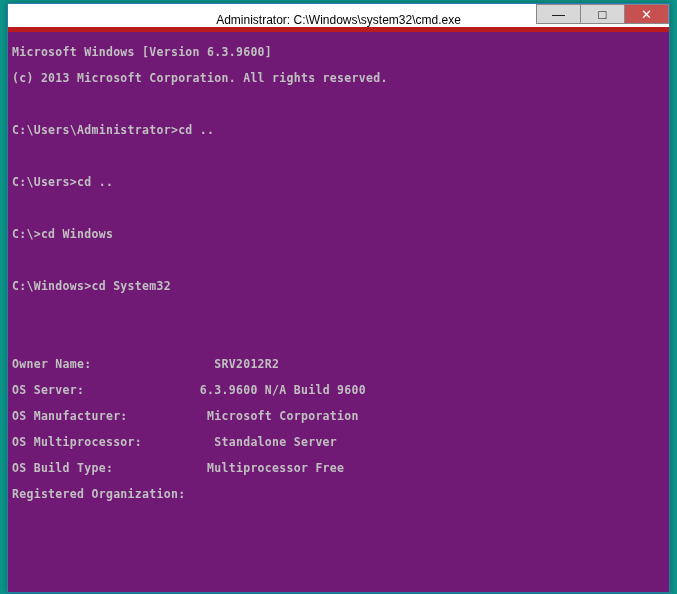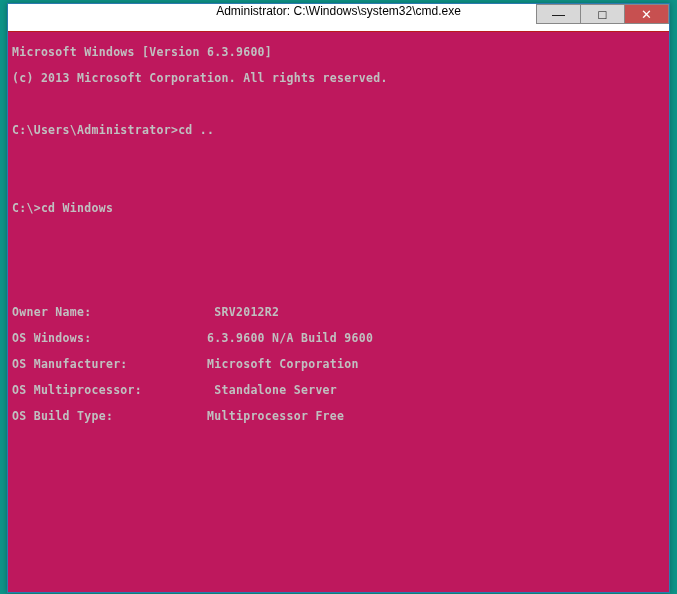--- a/index.html
+++ b/index.html
@@ -17,23 +17,23 @@
   width: 663px;
   height: 590px;
   background: #fff;
   border: 1px solid #2a7ab0;
   box-shadow: 0 0 6px rgba(0,0,0,.3);
 }
 .titlebar {
   height: 28px;
   background: #fff;
   display: flex;
-  align-items: flex-start;
+  align-items: flex-end;
   position: relative;
-  border-bottom: 1px solid #b91c1c;
+  border-bottom: 5px solid #b91c1c;
 }
 .title-text {
   flex: 1;
   text-align: center;
   font-family: "Segoe UI", Tahoma, sans-serif;
   font-size: 12px;
   color: #000;
 }
 .controls {
   position: absolute;
@@ -55,21 +55,21 @@
   cursor: pointer;
   margin-left: -1px;
 }
 .ctrl.min { background: #d8d8d8; }
 .ctrl.max { background: #d8d8d8; }
 .ctrl.close {
   background: #c75050;
   color: #fff;
 }
 .terminal {
-  background: #be185d;
+  background: #701a75;
   color: #c0c0c0;
   width: 100%;
   height: calc(100% - 28px);
   padding: 1px 4px;
   font-family: "Lucida Console", "Consolas", monospace;
   font-size: 11.5px;
   line-height: 13px;
   white-space: pre;
   overflow: hidden;
   font-weight: bold;
@@ -88,30 +88,33 @@
       <div class="ctrl max">□</div>
       <div class="ctrl close">✕</div>
     </div>
   </div>
   <div class="terminal">
 <div>Microsoft Windows [Version 6.3.9600]</div>
 <div>(c) 2013 Microsoft Corporation. All rights reserved.</div>
 <div> </div>
 <div>C:\Users\Administrator&gt;cd ..</div>
 <div> </div>
+<div>C:\Users&gt;cd ..</div>
 <div> </div>
 <div>C:\&gt;cd Windows</div>
 <div> </div>
+<div>C:\Windows&gt;cd System32</div>
 <div> </div>
 <div> </div>
 <div><span>Owner Name:                 </span><span>SRV2012R2</span></div>
-<div><span>OS Windows:                </span><span>6.3.9600 N/A Build 9600</span></div>
+<div><span>OS Server:                </span><span>6.3.9600 N/A Build 9600</span></div>
 <div><span>OS Manufacturer:           </span><span>Microsoft Corporation</span></div>
 <div><span>OS Multiprocessor:          </span><span>Standalone Server</span></div>
 <div><span>OS Build Type:             </span><span>Multiprocessor Free</span></div>
+<div><span>Registered Organization:</span></div>
 
 
 
 
 
 
 
 
 
 

